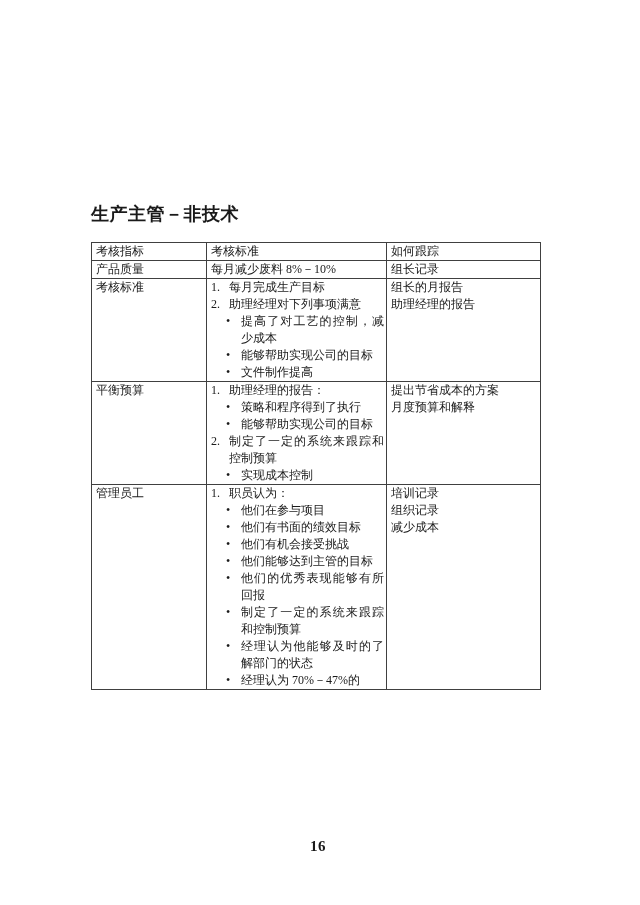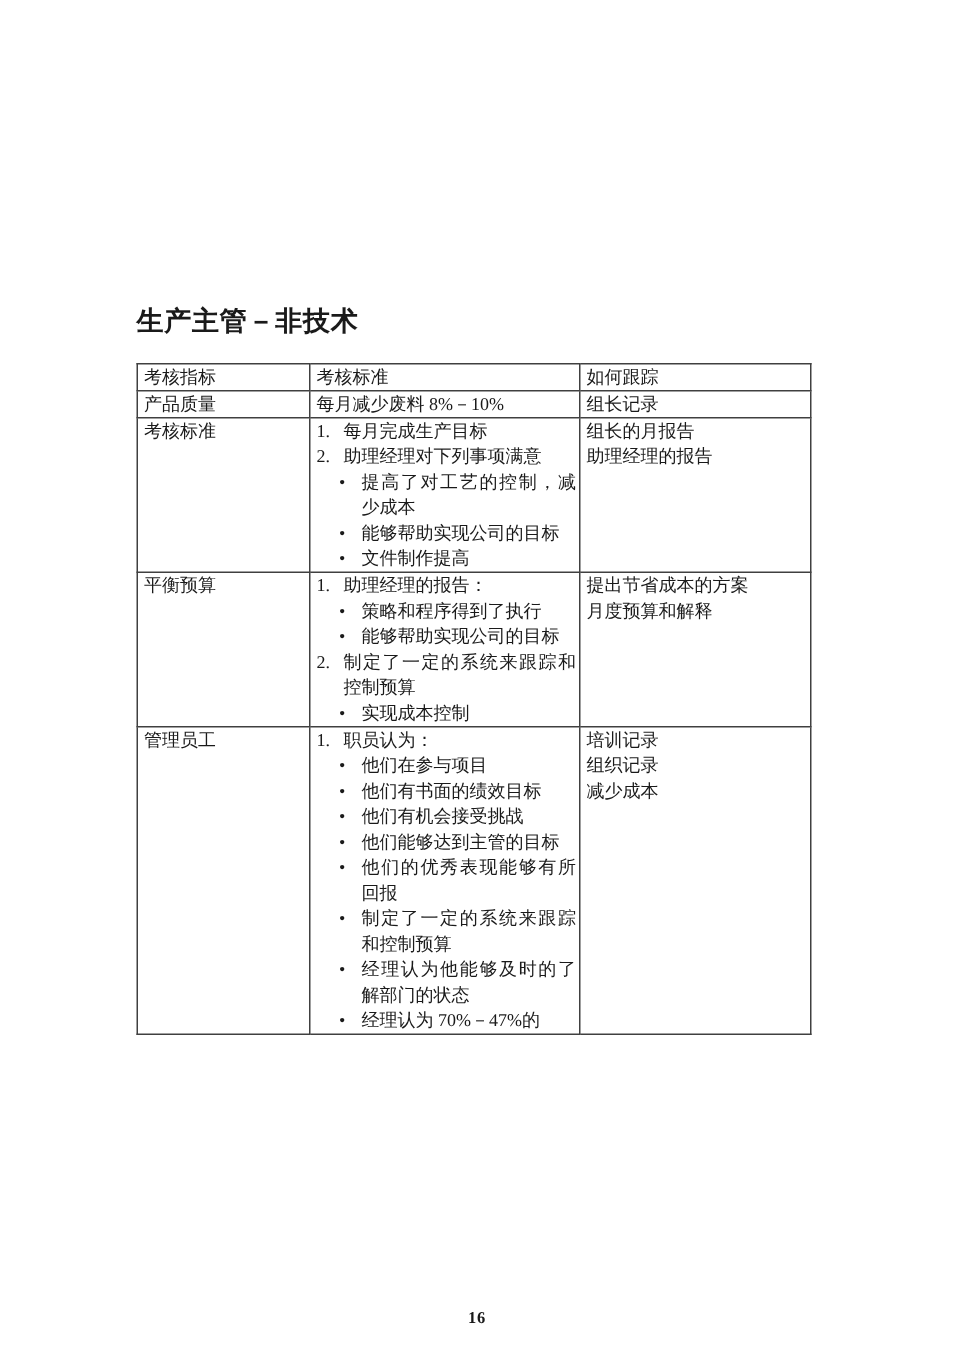--- a/index.html
+++ b/index.html
@@ -69,24 +69,23 @@
   .li.num     { padding-left: 0; }
   .li.num     .marker { width: 18px; }
   .li.subbullet { padding-left: 15px; }
   .li.subbullet .marker { width: 15px; }
   .tracking-line { line-height: 17px; }
   .page-number {
     position: absolute;
     left: 0; top: 838px;
     width: 636px;
     text-align: center;
-    font-size: 11px;
+    font-size: 15px;
     font-weight: 600;
     letter-spacing: 0.5px;
-    margin-top: 35px;
   }
 </style>
 </head>
 <body>
 
 <div class="page">
   <div class="content">
     <div class="doc-title">生产主管－非技术</div>
     <table class="eval-table">
       <colgroup>

